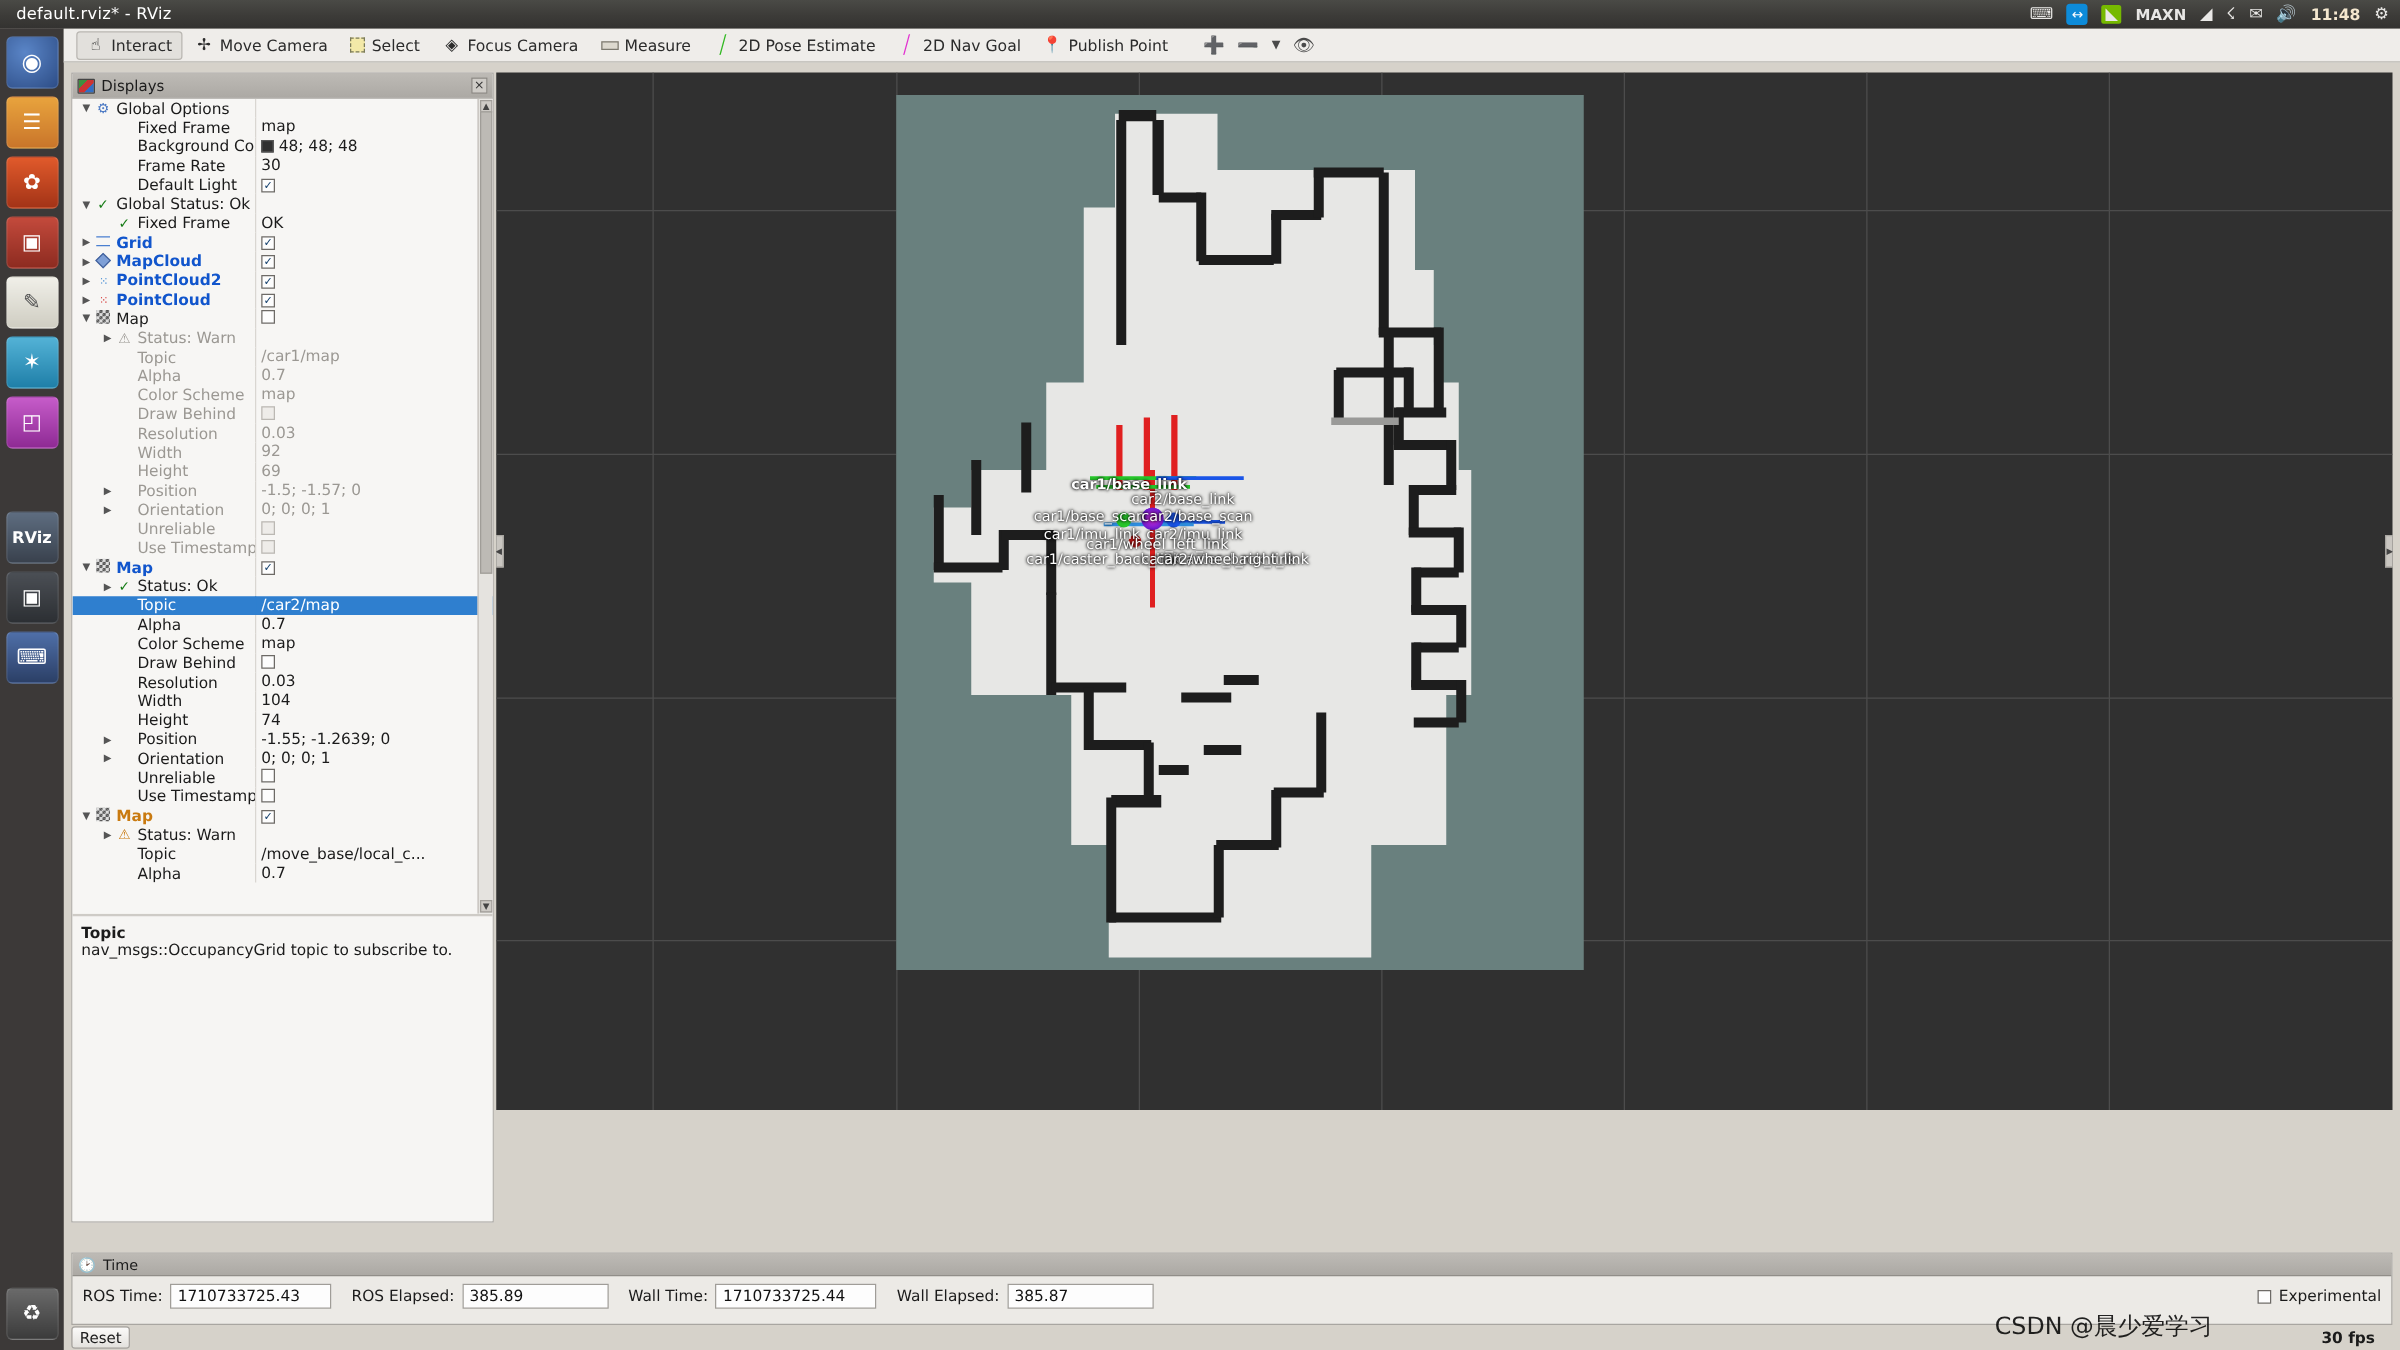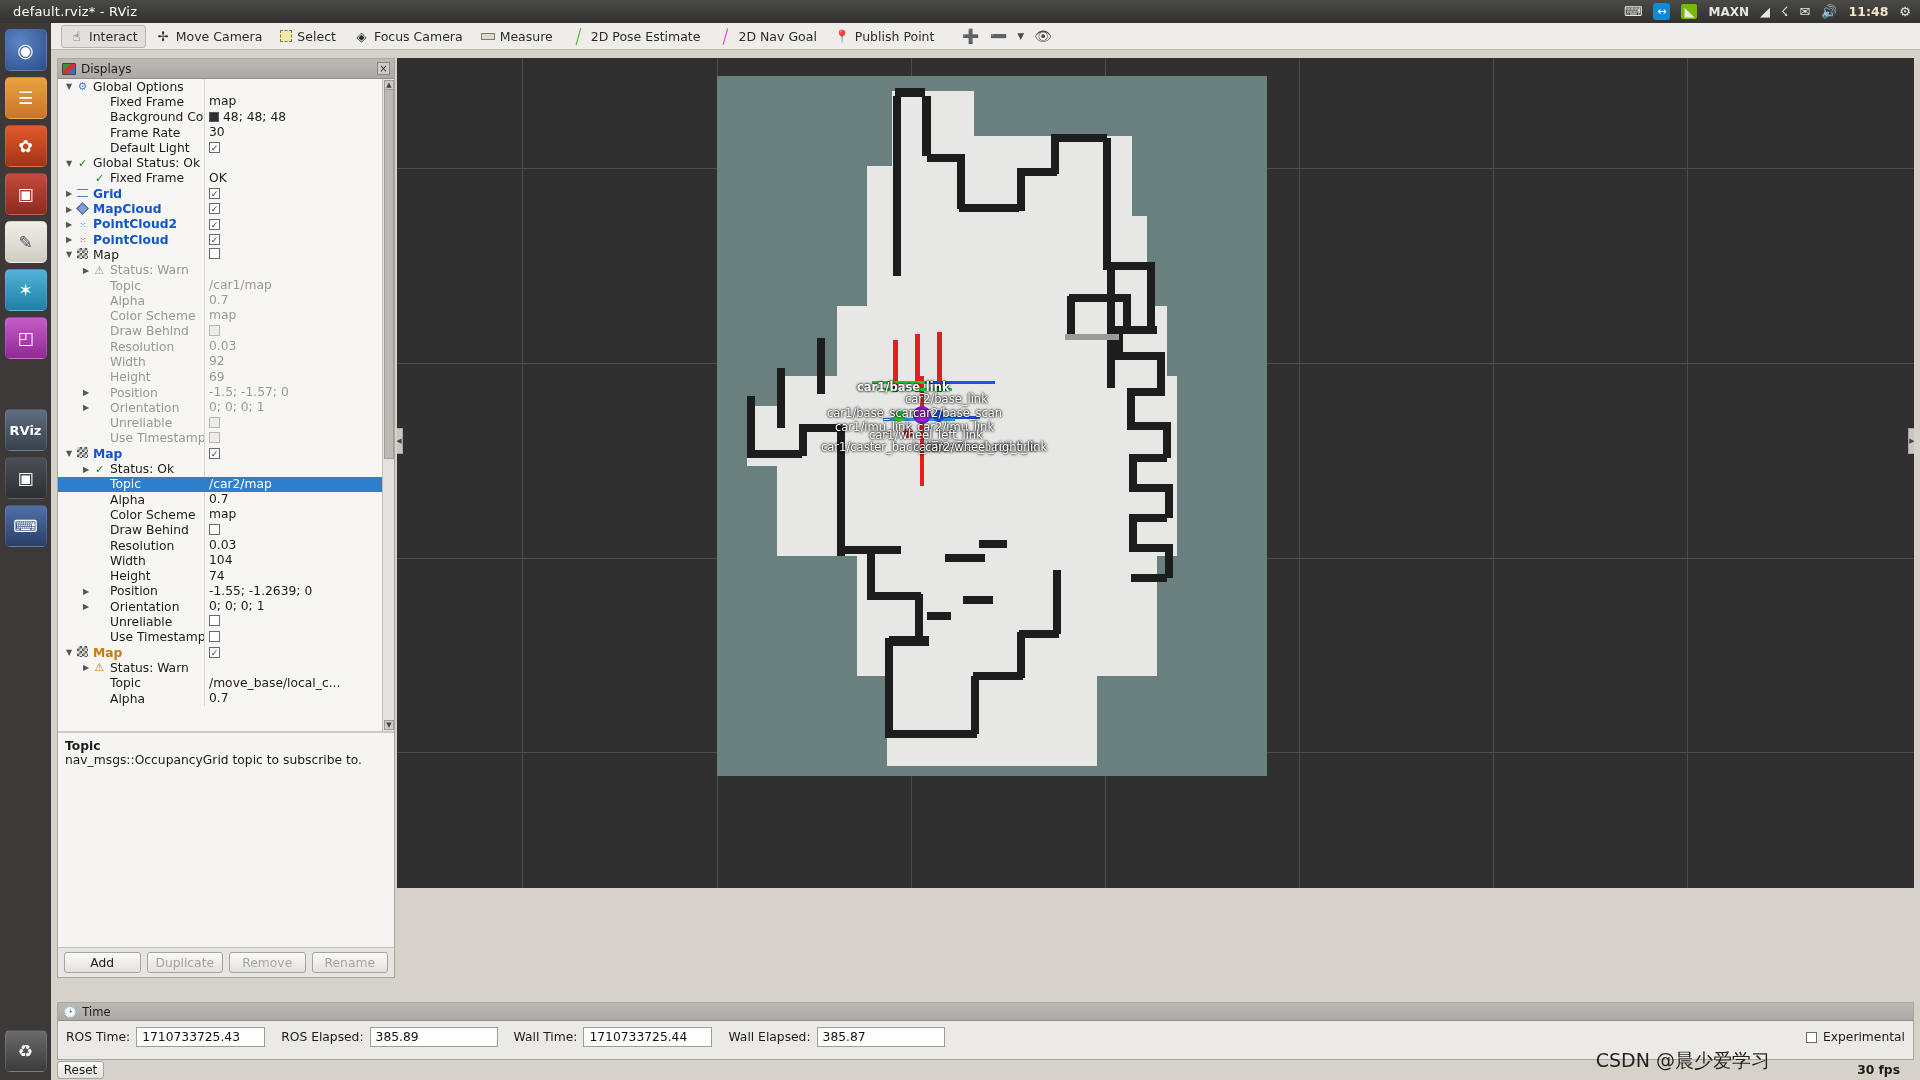--- a/index.html
+++ b/index.html
@@ -166,21 +166,21 @@
     border:1px solid #a9a6a1;
   }
   #tp-header { height:18px; background: linear-gradient(180deg,#bdbab5,#aca9a4);
                display:flex;align-items:center;padding:0 5px;font-size:11.5px;color:#1c1c1c;
                border-bottom:1px solid #918e89;}
   #tp-row { display:flex; align-items:center; padding:6px 8px; gap:6px; font-size:12.3px; color:#1b1b1b; }
   #tp-row .tlabel { white-space:nowrap; }
   .tfield { height:20px; border:1px solid #a09d98; background:#fdfdfd; font-size:12.3px;
             padding:0 5px; line-height:19px; color:#111; }
   .w155 { width: 129px; }
-  .w145 { width: 128px; }
+  .w145 { width: 117px; }
   #exp { margin-left:auto; display:flex; align-items:center; gap:6px; font-size:12.3px; }
 
   
   #statusbar {
     position:absolute; left:57px; top:1060px; width:1857px; height:20px;
     display:flex; align-items:center; gap:9px; font-size:12.3px; color:#1b1b1b;
     background:#d6d2ca;
   }
   #resetbtn { width:47px;height:18px;border:1px solid #a7a4a0;border-radius:3px;
               background:linear-gradient(180deg,#fbfaf9,#e3e1dd);
@@ -611,26 +611,20 @@
         <div id="tree-thumb"></div>
         <div class="sb-arr" style="bottom:1px">▼</div>
       </div>
     </div>
 
     <div id="dp-desc">
       <div class="t">Topic</div>
       <div>nav_msgs::OccupancyGrid topic to subscribe to.</div>
     </div>
 
-    <div id="dp-buttons">
-      <div class="pbtn">Add</div>
-      <div class="pbtn dis">Duplicate</div>
-      <div class="pbtn dis">Remove</div>
-      <div class="pbtn dis">Rename</div>
-    </div>
   </div>
 
   <div id="view3d">
 
     <div class="gline" style="left:0;top:110px;width:1517px;height:1px"></div>
     <div class="gline" style="left:0;top:305px;width:1517px;height:1px"></div>
     <div class="gline" style="left:0;top:500px;width:1517px;height:1px"></div>
     <div class="gline" style="left:0;top:694px;width:1517px;height:1px"></div>
     <div class="gline" style="left:125px;top:0;width:1px;height:830px"></div>
     <div class="gline" style="left:320px;top:0;width:1px;height:830px"></div>

